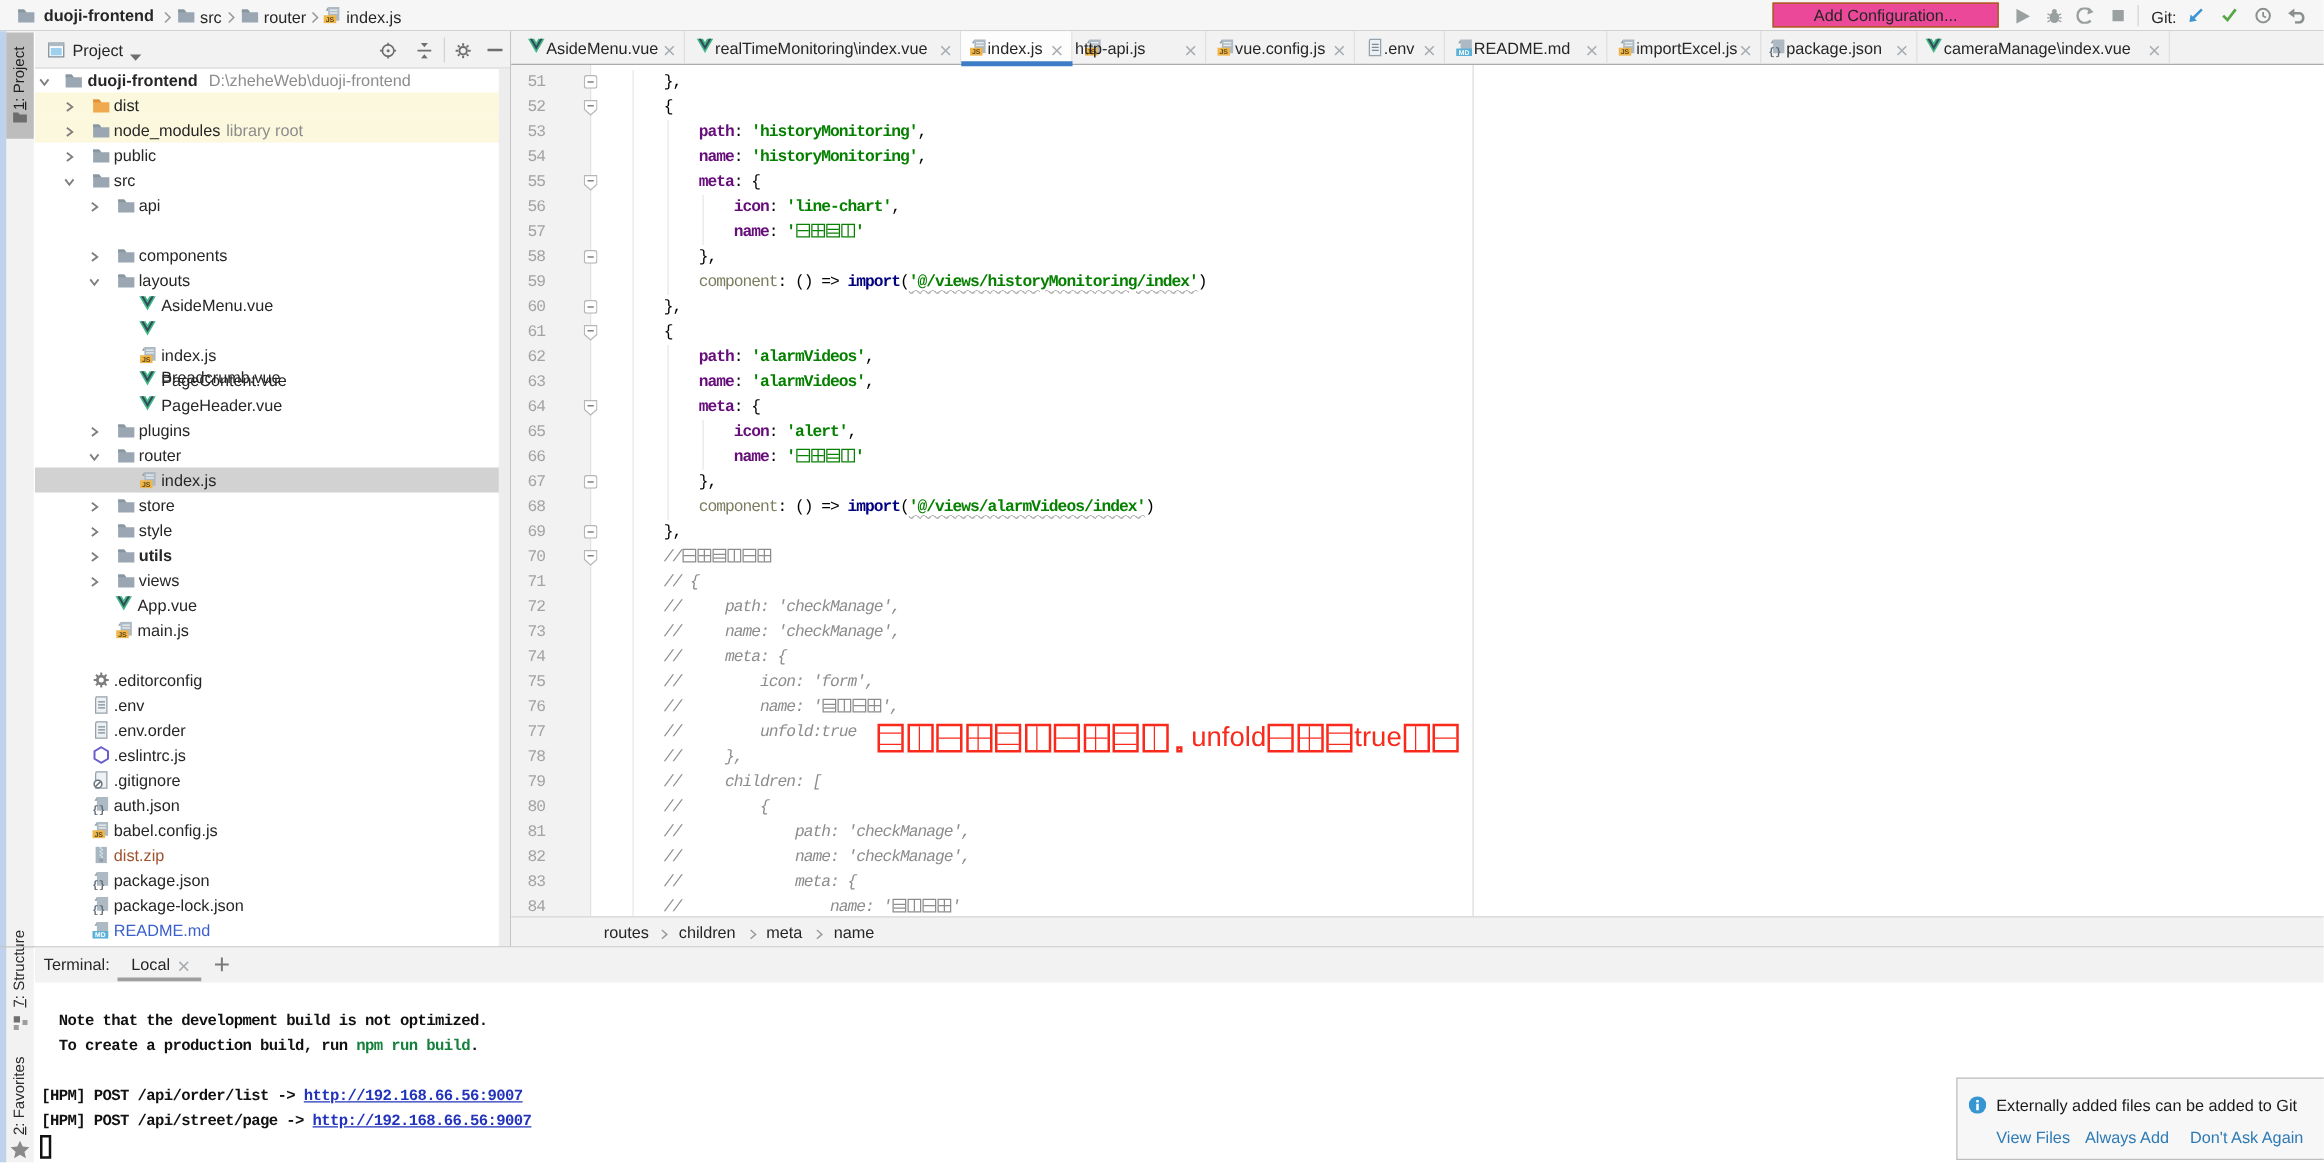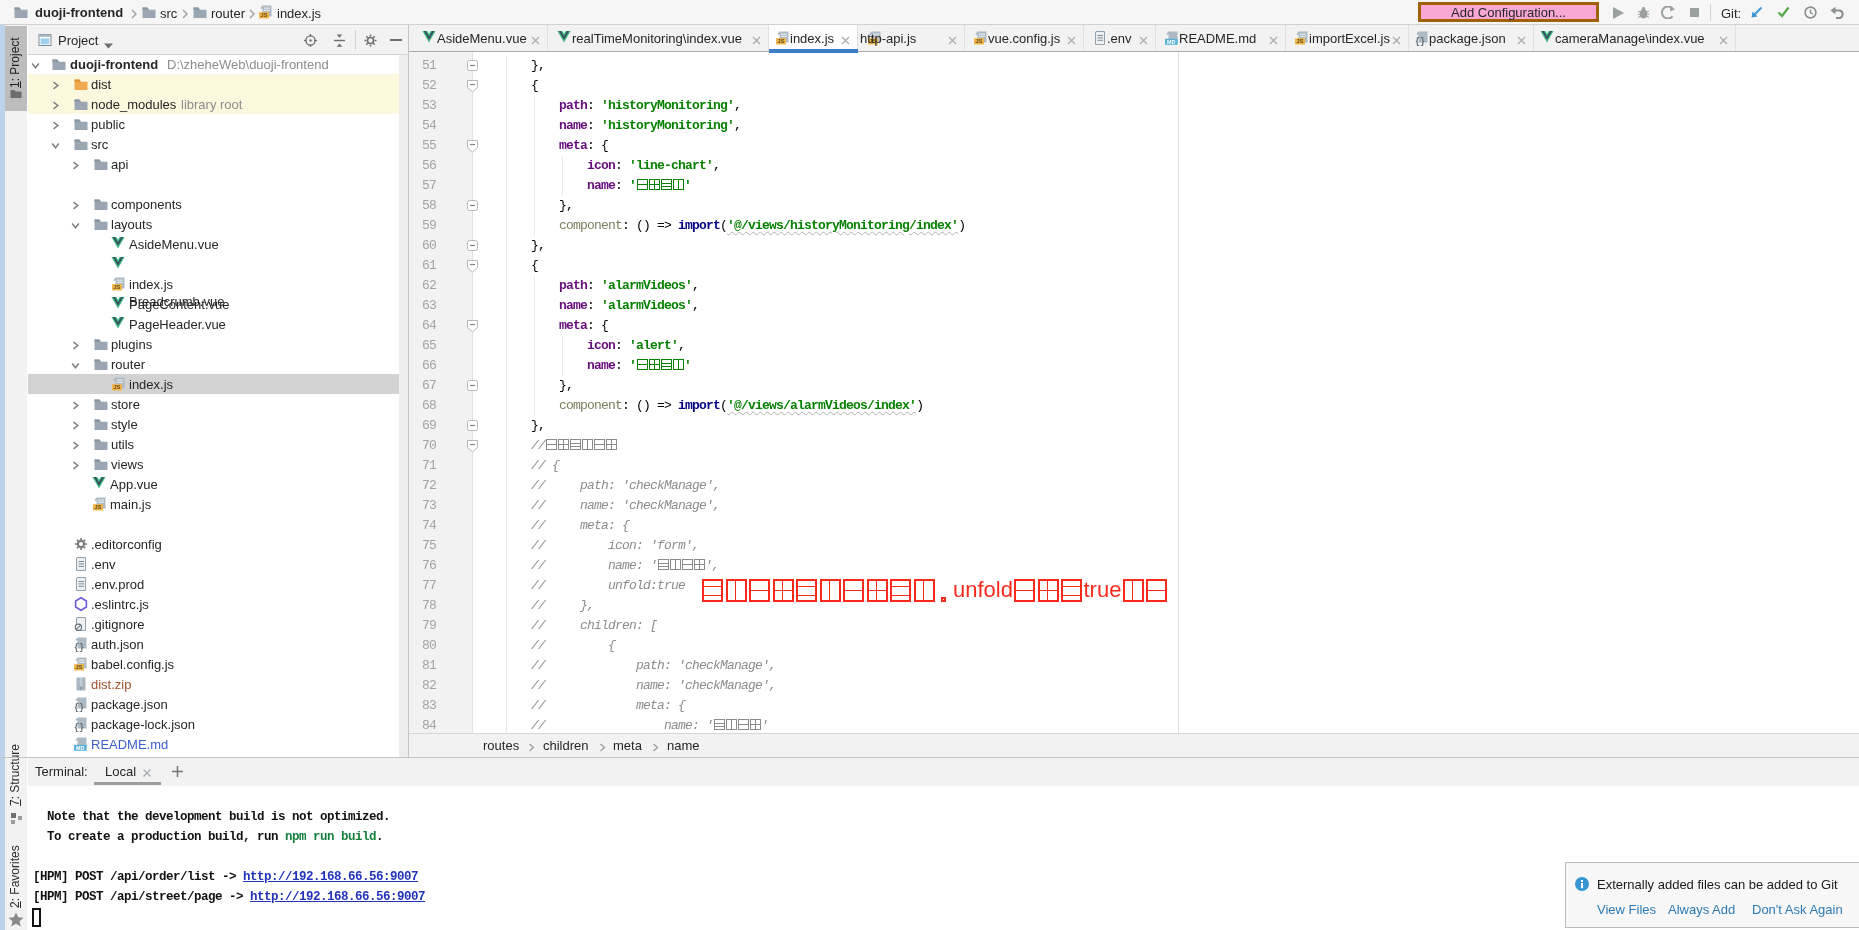--- a/index.html
+++ b/index.html
@@ -49,21 +49,21 @@
       </svg></div>
 <div class="ab" style="left:258px;top:4px"><svg width="16" height="16" viewBox="0 0 16 16" style="">
         <path d="M4.5 1.5h9v11h-9z" fill="#aebac3"></path>
         <path d="M4.5 1.5v3h-2z" fill="#8d9ca8"></path>
         <rect x="5.8" y="3.6" width="6.2" height="1.1" fill="#e8edf0"></rect>
         <rect x="5.8" y="5.8" width="6.2" height="1.1" fill="#e8edf0"></rect>
         <rect x="1" y="8.2" width="10" height="6.3" fill="#f0b64c"></rect>
         <text x="6" y="13.3" font-size="5.6" font-weight="bold" fill="#5c4716" text-anchor="middle" font-family="Liberation Sans">JS</text>
       </svg></div>
 <div class="ab" style="left:277px;top:6px;font-size:13px">index.js</div>
-<div class="ab" style="left:1418px;top:2px;width:181px;height:20px;border:3px solid #a16207;background:#f9a8d4;display:flex;align-items:center;justify-content:center;font-size:13px">Add Configuration...</div>
+<div class="ab" style="left:1418px;top:2px;width:181px;height:20px;border:1px solid #a16207;background:#ec4899;display:flex;align-items:center;justify-content:center;font-size:13px">Add Configuration...</div>
 <div class="ab" style="left:1613px;top:7px"><svg width="11" height="12" viewBox="0 0 11 12" style="">
         <polygon points="0,0 11,6 0,12" fill="#9a9f9f"></polygon>
       </svg></div>
 <div class="ab" style="left:1637px;top:6px"><svg width="13" height="13" viewBox="0 0 13 13" style="">
         <ellipse cx="6.5" cy="8" rx="3.8" ry="4.4" fill="#9a9f9f"></ellipse>
         <circle cx="6.5" cy="3" r="1.9" fill="#9a9f9f"></circle>
         <g stroke="#9a9f9f" stroke-width="1">
           <line x1="1" y1="5" x2="3.3" y2="6.3"></line>
           <line x1="0.7" y1="8.3" x2="2.7" y2="8.3"></line>
           <line x1="1" y1="11.5" x2="3.3" y2="10.2"></line>
@@ -325,21 +325,21 @@
         <span class="ab" style="left:83px;top:2.5px;font-size:13px;">style</span>
       </div>
       <div class="row" style="top:379px;">
         <span class="ab" style="left:43px;top:5px;width:9px;height:9px"><svg width="9" height="9" viewBox="0 0 9 9" style="">
             <polyline points="2.5,1.2 6.8,4.5 2.5,7.8" fill="none" stroke="#7e7e7e" stroke-width="1.5"></polyline>
           </svg></span>
         <span class="ab" style="left:65px;top:2px"><svg width="16" height="16" viewBox="0 0 16 16" style="">
             <path d="M1.5 3.6h4.8l1.7 2.2h6.5v8.2H1.5z" fill="#9aa7b2"></path>
             <path d="M1.5 3.6h4.8l1.7 2.2H1.5z" fill="#8896a2"></path>
           </svg></span>
-        <span class="ab" style="left:83px;top:2.5px;font-size:13px;">utils</span>
+        <span class="ab" style="left:83px;top:2.5px;font-size:13px;font-weight:bold;">utils</span>
       </div>
       <div class="row" style="top:399px;">
         <span class="ab" style="left:43px;top:5px;width:9px;height:9px"><svg width="9" height="9" viewBox="0 0 9 9" style="">
             <polyline points="2.5,1.2 6.8,4.5 2.5,7.8" fill="none" stroke="#7e7e7e" stroke-width="1.5"></polyline>
           </svg></span>
         <span class="ab" style="left:65px;top:2px"><svg width="16" height="16" viewBox="0 0 16 16" style="">
             <path d="M1.5 3.6h4.8l1.7 2.2h6.5v8.2H1.5z" fill="#9aa7b2"></path>
             <path d="M1.5 3.6h4.8l1.7 2.2H1.5z" fill="#8896a2"></path>
           </svg></span>
         <span class="ab" style="left:83px;top:2.5px;font-size:13px;">views</span>
@@ -384,21 +384,21 @@
           </svg></span>
         <span class="ab" style="left:63px;top:2.5px;font-size:13px;">.env</span>
       </div>
       <div class="row" style="top:519px;">
         <span class="ab" style="left:45px;top:2px"><svg width="16" height="16" viewBox="0 0 16 16" style="">
             <path d="M4 1.5h8.5v13H3.5V3z" fill="#eef1f3" stroke="#95a1ab"></path>
             <rect x="5.5" y="5" width="5.5" height="1" fill="#7d8c96"></rect>
             <rect x="5.5" y="7.4" width="5.5" height="1" fill="#7d8c96"></rect>
             <rect x="5.5" y="9.8" width="5.5" height="1" fill="#7d8c96"></rect>
           </svg></span>
-        <span class="ab" style="left:63px;top:2.5px;font-size:13px;">.env.prod</span>
+        <span class="ab" style="left:63px;top:2.5px;font-size:13px;">.env.order</span>
       </div>
       <div class="row" style="top:539px;">
         <span class="ab" style="left:45px;top:2px"><svg width="16" height="16" viewBox="0 0 16 16" style="">
             <path d="M8 1.8 13.4 5v6L8 14.2 2.6 11V5z" fill="#fff" stroke="#6a5ecd" stroke-width="1.6"></path>
           </svg></span>
         <span class="ab" style="left:63px;top:2.5px;font-size:13px;">.eslintrc.js</span>
       </div>
       <div class="row" style="top:559px;">
         <span class="ab" style="left:45px;top:2px"><svg width="16" height="16" viewBox="0 0 16 16" style="">
             <path d="M4 1.5h8.5v13H3.5V3z" fill="#eef1f3" stroke="#95a1ab"></path>

